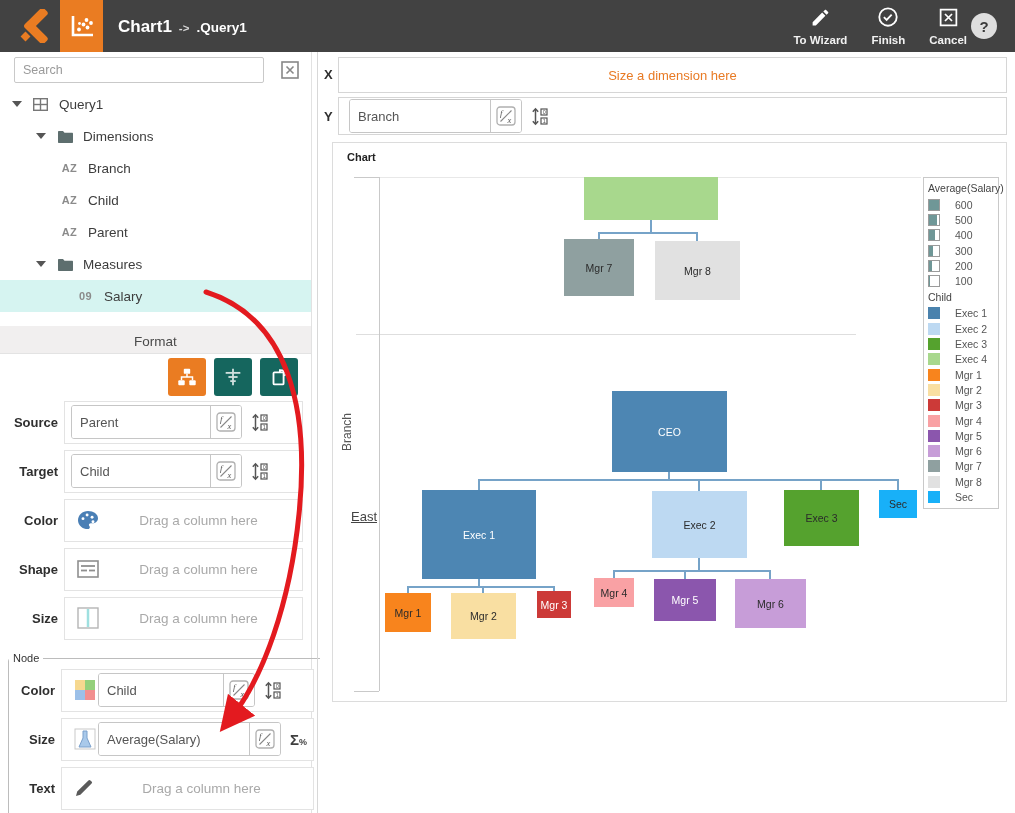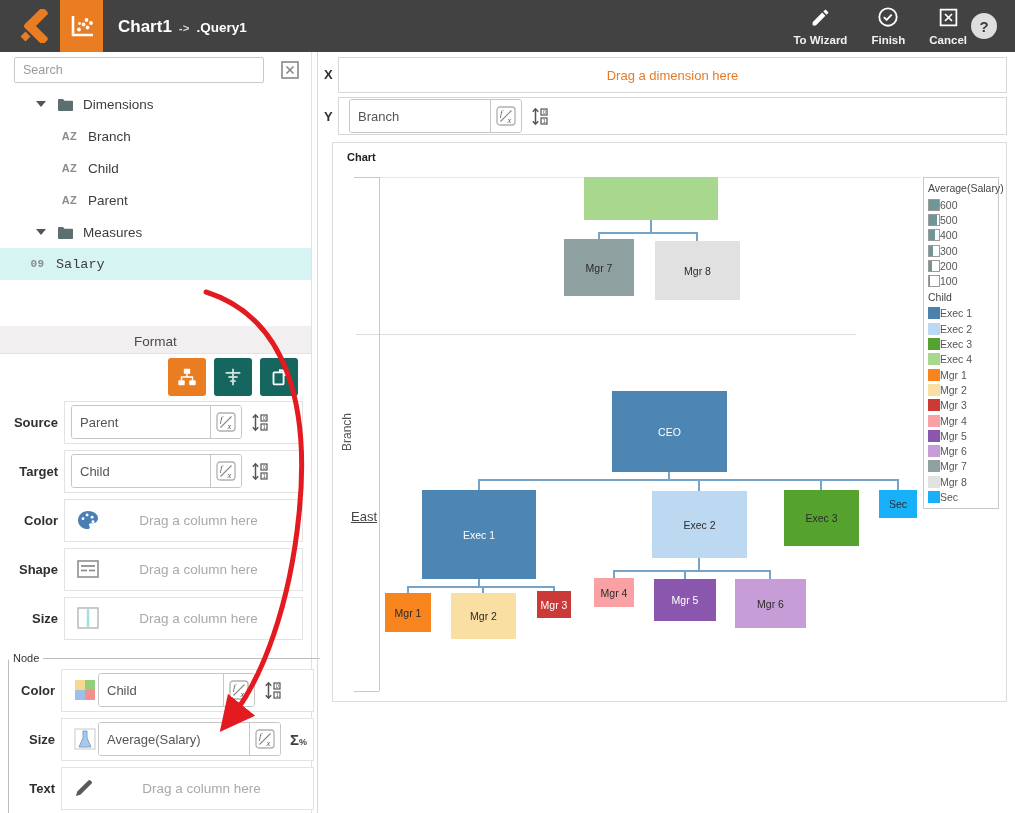--- a/index.html
+++ b/index.html
@@ -79,21 +79,21 @@
   .line-mid{position:absolute;left:23px;top:191px;width:500px;height:1px;background:#dedede;}
   .tick-bot{position:absolute;left:21px;top:548px;width:25px;height:1px;background:#c9c9c9;}
   .ytitle{position:absolute;left:-26px;top:282px;width:80px;text-align:center;transform:rotate(-90deg);font-size:12px;color:#555;}
   .ycat{position:absolute;left:8px;top:366px;width:36px;text-align:right;font-size:13px;color:#444;text-decoration:underline;}
   .node{position:absolute;display:flex;align-items:center;justify-content:center;font-size:10.5px;color:#2b2b2b;cursor:pointer;}
   .node.light{color:#fff;}
   .link{position:absolute;background:#76a3c8;}
   .legendbox{position:absolute;left:590px;top:34px;width:76px;border:1px solid #c9c9c9;background:#fff;
              padding:2px 0 3px;box-sizing:border-box;font-size:10.5px;}
   .lg-title{padding:2px 4px 3px;color:#444;}
-  .lg-row{display:flex;align-items:center;height:15.3px;padding-left:4px;gap:0;cursor:pointer;}
+  .lg-row{display:flex;align-items:center;height:15.3px;padding-left:4px;gap:15px;cursor:pointer;}
   .lg-lb{color:#555;}
   .lg-sw{width:12px;height:12px;flex:none;}
   .lg-sz{width:12px;height:12px;border:1px solid #9b9b9b;box-sizing:border-box;flex:none;background:#fff;}
   .lg-sz i{display:block;height:100%;background:#6f9797;}
 </style>
 </head>
 <body>
 
 <div class="app">
 
@@ -161,20 +161,31 @@
   <aside class="sidebar">
     <input class="search-input" placeholder="Search" style="">
     <span class="clear-btn">
       <svg width="18" height="18" viewBox="0 0 18 18">
         <rect x="1" y="1" width="16" height="16" fill="none" stroke="#888" stroke-width="1.6"></rect>
         <path d="M5.5 5.5l7 7M12.5 5.5l-7 7" stroke="#888" stroke-width="1.6"></path>
       </svg>
     </span>
 
     <div class="tree">
+        <div class="trow" style="padding-left: 12px;">
+          <span class="caret"></span>
+          <span class="ticon">
+            <svg width="15" height="13" viewBox="0 0 15 13">
+              <rect x="0.7" y="0.7" width="13.6" height="11.6" fill="none" stroke="#777" stroke-width="1.4"></rect>
+              <line x1="0" y1="6.5" x2="15" y2="6.5" stroke="#777" stroke-width="1.4"></line>
+              <line x1="7.5" y1="0" x2="7.5" y2="13" stroke="#777" stroke-width="1.4"></line>
+            </svg>
+          </span>
+          <span>Query1</span>
+        </div>
         <div class="trow" style="padding-left: 36px;">
           <span class="caret"></span>
           <span class="ticon">
             <svg width="16" height="13" viewBox="0 0 16 13">
               <path d="M1 2c0-.6.4-1 1-1h4l1.5 1.7H15c.6 0 1 .4 1 1V12c0 .6-.4 1-1 1H2c-.6 0-1-.4-1-1V2z" fill="#5d6e6e"></path>
             </svg>
           </span>
           <span>Dimensions</span>
         </div>
         <div class="trow" style="padding-left: 60px;">
@@ -197,21 +208,21 @@
         </div>
         <div class="trow" style="padding-left: 36px;">
           <span class="caret"></span>
           <span class="ticon">
             <svg width="16" height="13" viewBox="0 0 16 13">
               <path d="M1 2c0-.6.4-1 1-1h4l1.5 1.7H15c.6 0 1 .4 1 1V12c0 .6-.4 1-1 1H2c-.6 0-1-.4-1-1V2z" fill="#5d6e6e"></path>
             </svg>
           </span>
           <span>Measures</span>
         </div>
-        <div class="trow sel" style="padding-left: 28px; font-family: Liberation Mono, monospace;">
+        <div class="trow sel" style="padding-left: 76px;">
           <span class="ticon">
             <b class="txtico">09</b>
           </span>
           <span>Salary</span>
         </div>
       </div>
 
     <div class="tabs">
       <div class="tab">Format</div>
     </div>
@@ -427,21 +438,21 @@
         </marker>
       </defs>
       <path d="M 206 240 C 288 266, 310 356, 299 462 C 290 552, 263 626, 231 666" fill="none" stroke="#e31a1f" stroke-width="5" stroke-linecap="round" marker-end="url(#ah)"></path>
     </svg>
   </aside>
   <div class="divider"></div>
 
   <main class="main">
     <span class="shelf-label" style="left:4px;top:15px;">X</span>
     <div class="xbox">
-      <span class="xph">Drag a dimension here</span>
+      <span class="xph">Size a dimension here</span>
     </div>
 
     <span class="shelf-label" style="left:4px;top:57px;">Y</span>
     <div class="ybox">
       <div class="igroup">
         <input class="iginput" style="width: 140px;" value="Branch">
         <span class="fxbtn">
           <svg width="20" height="20" viewBox="0 0 20 20">
             <rect x="1" y="1" width="18" height="18" rx="3" fill="#fff" stroke="#b0b0b0" stroke-width="1.3"></rect>
             <line x1="4.5" y1="15.5" x2="15.5" y2="4.5" stroke="#888" stroke-width="1.1"></line>

